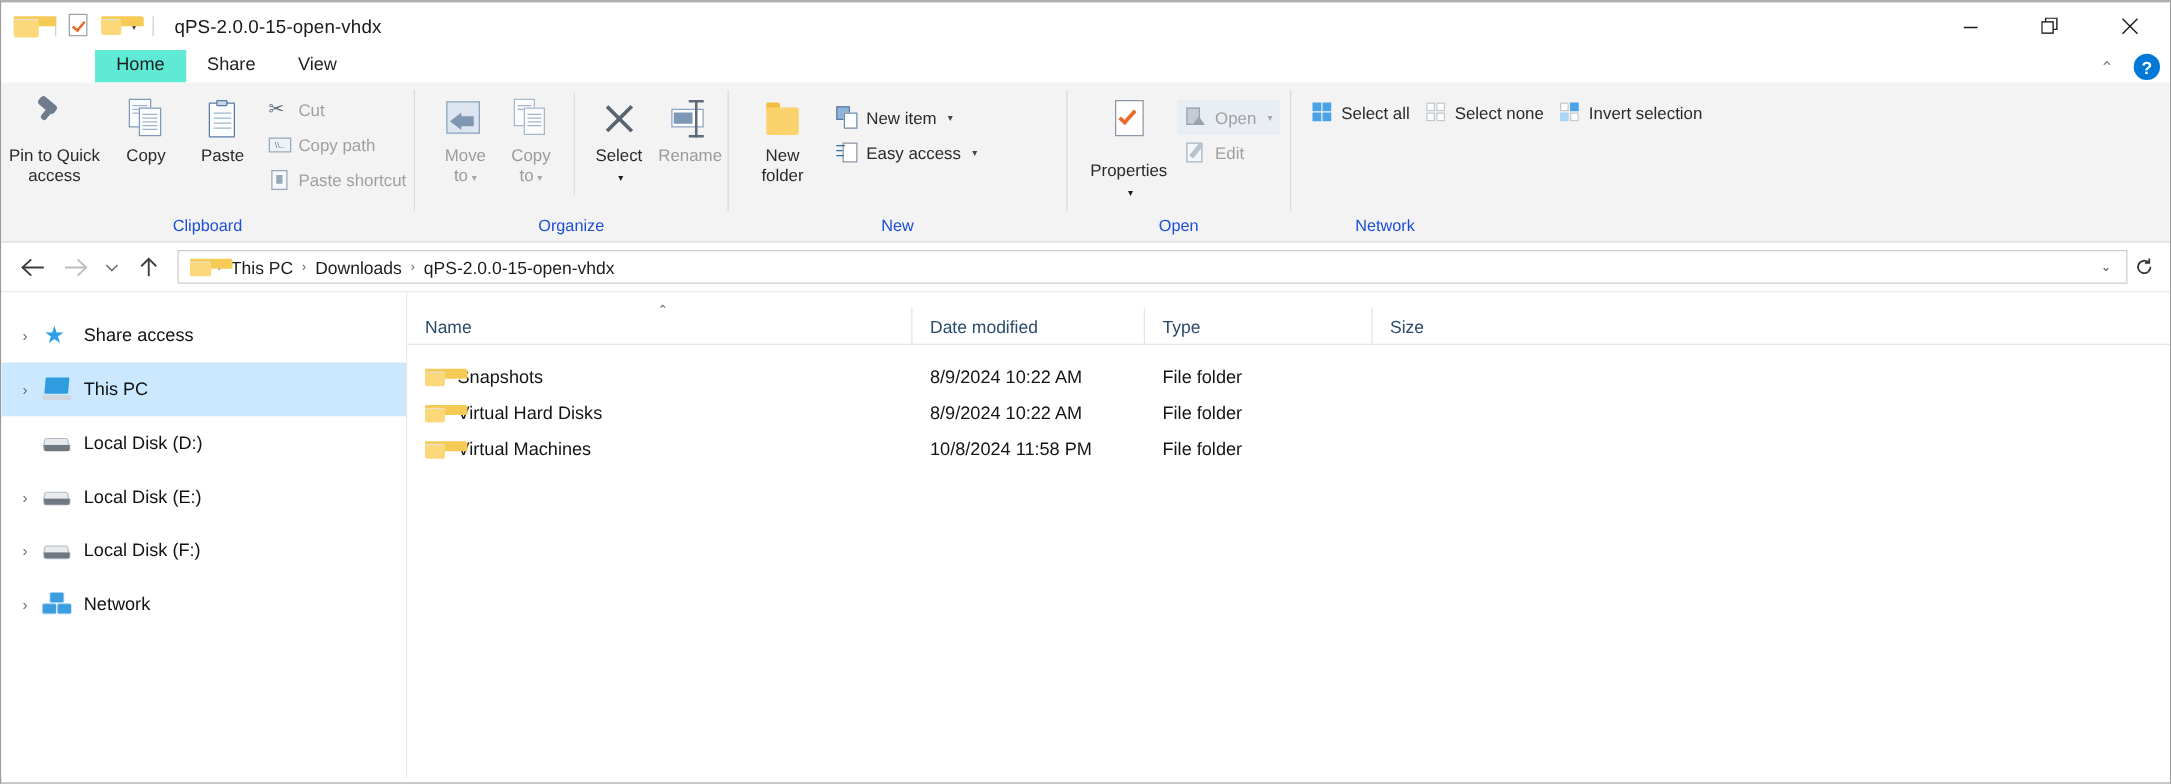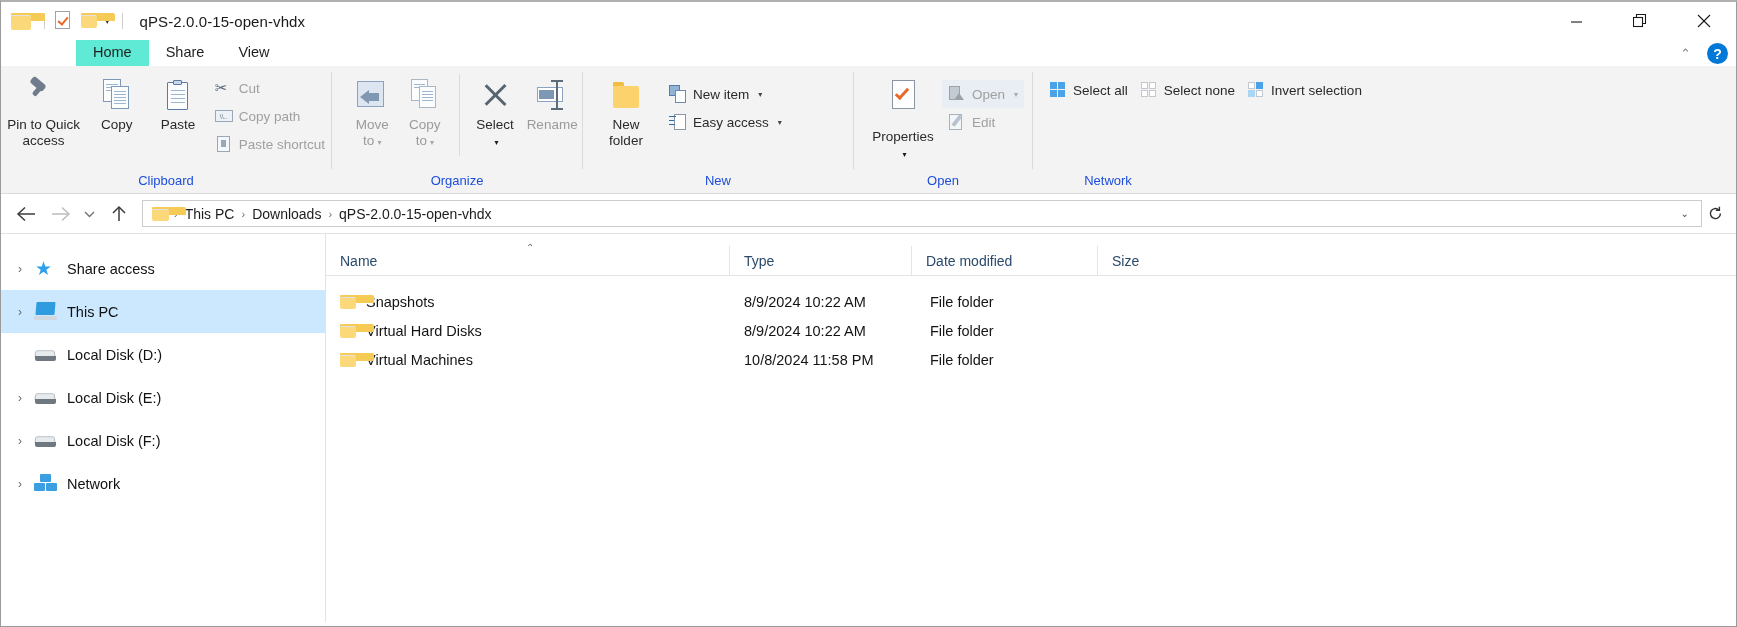--- a/index.html
+++ b/index.html
@@ -1045,25 +1045,25 @@
         <span>Network</span>
       </div>
     </div>
 
     <div class="content">
       <div class="colhdr">
         <div class="col c-name">
           <span>Name</span>
           <span class="sortmark">⌃</span>
         </div>
+        <div class="col c-date">
+          <span>Date modified</span>
+        </div>
         <div class="col c-type">
           <span>Type</span>
-        </div>
-        <div class="col c-date">
-          <span>Date modified</span>
         </div>
         <div class="col c-size">
           <span>Size</span>
         </div>
       </div>
 
       <div style="height:11px;"></div>
 
       <div class="row">
         <div class="cell name">

